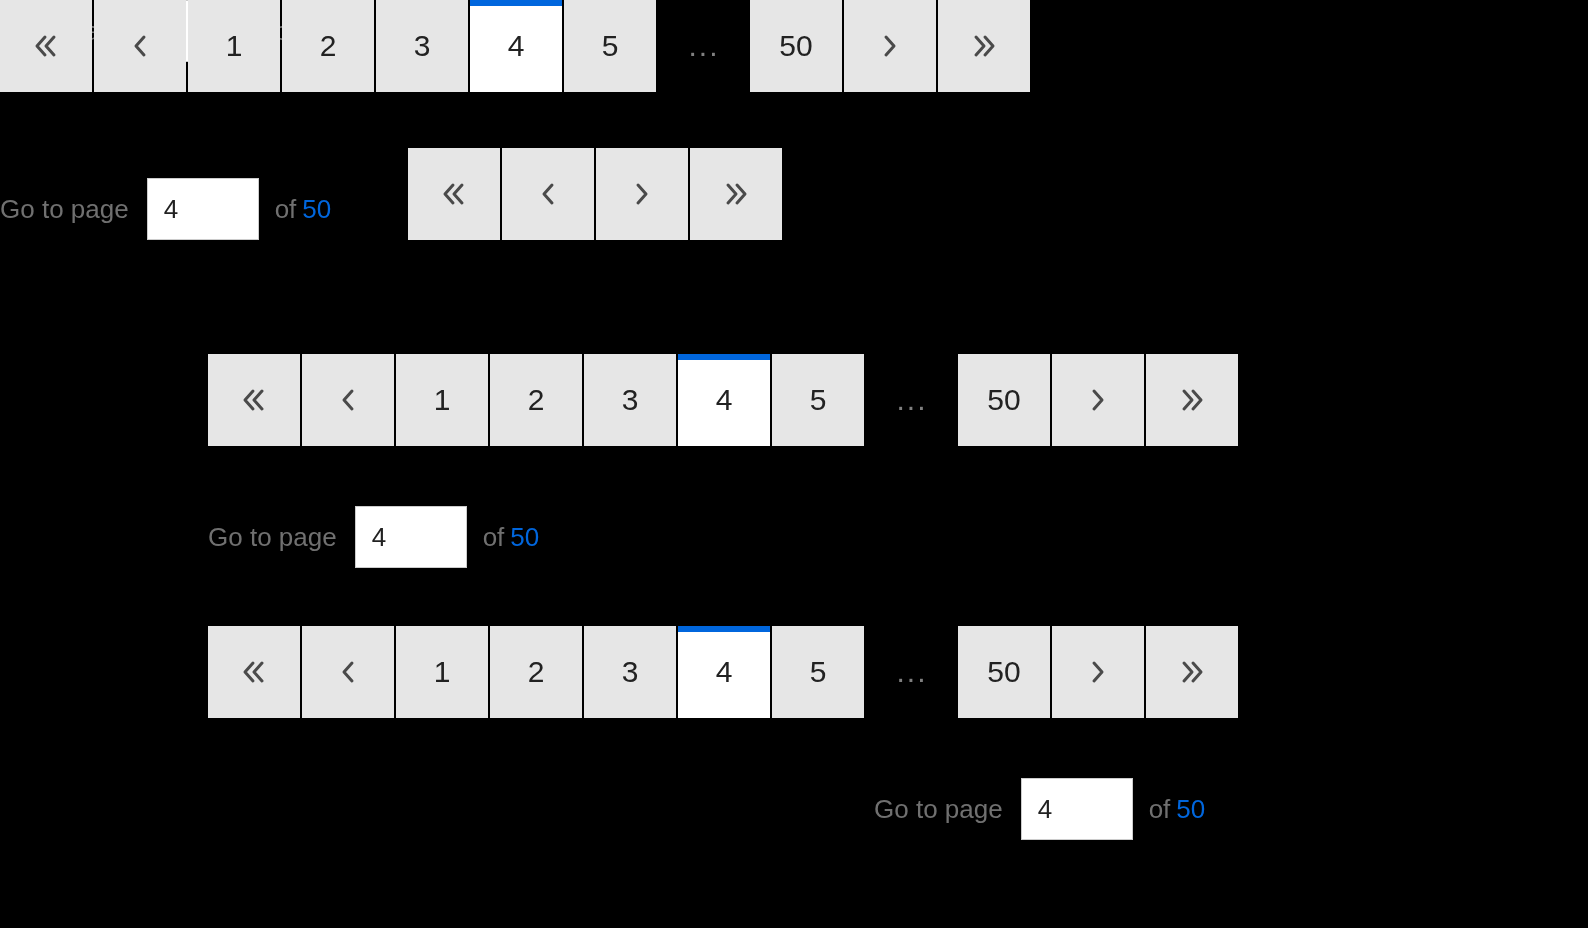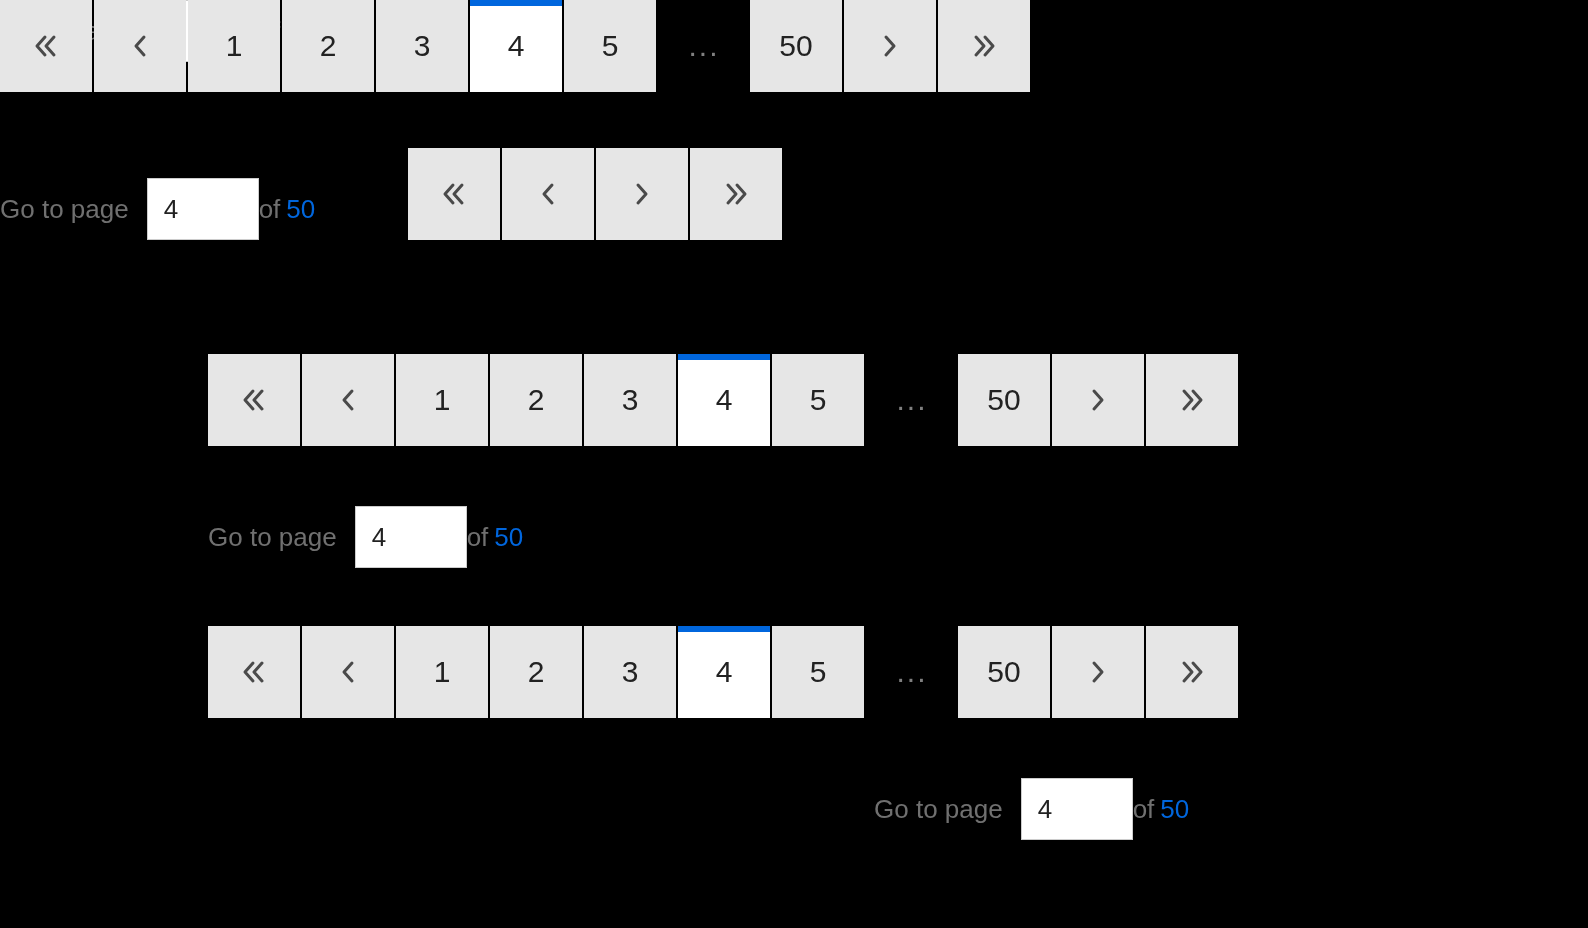--- a/index.html
+++ b/index.html
@@ -29,20 +29,21 @@
     width: 112px;
     height: 62px;
     font-size: 26px;
     padding: 0 16px;
     color: #222;
     outline: none;
   }
   .goto-of {
     color: #707070;
     font-size: 26px;
+    margin-left: 16px;
     margin-right: 6px;
   }
   .goto-total {
     color: #0066dd;
     font-size: 26px;
   }
   .pager {
     display: flex;
     align-items: center;
   }

